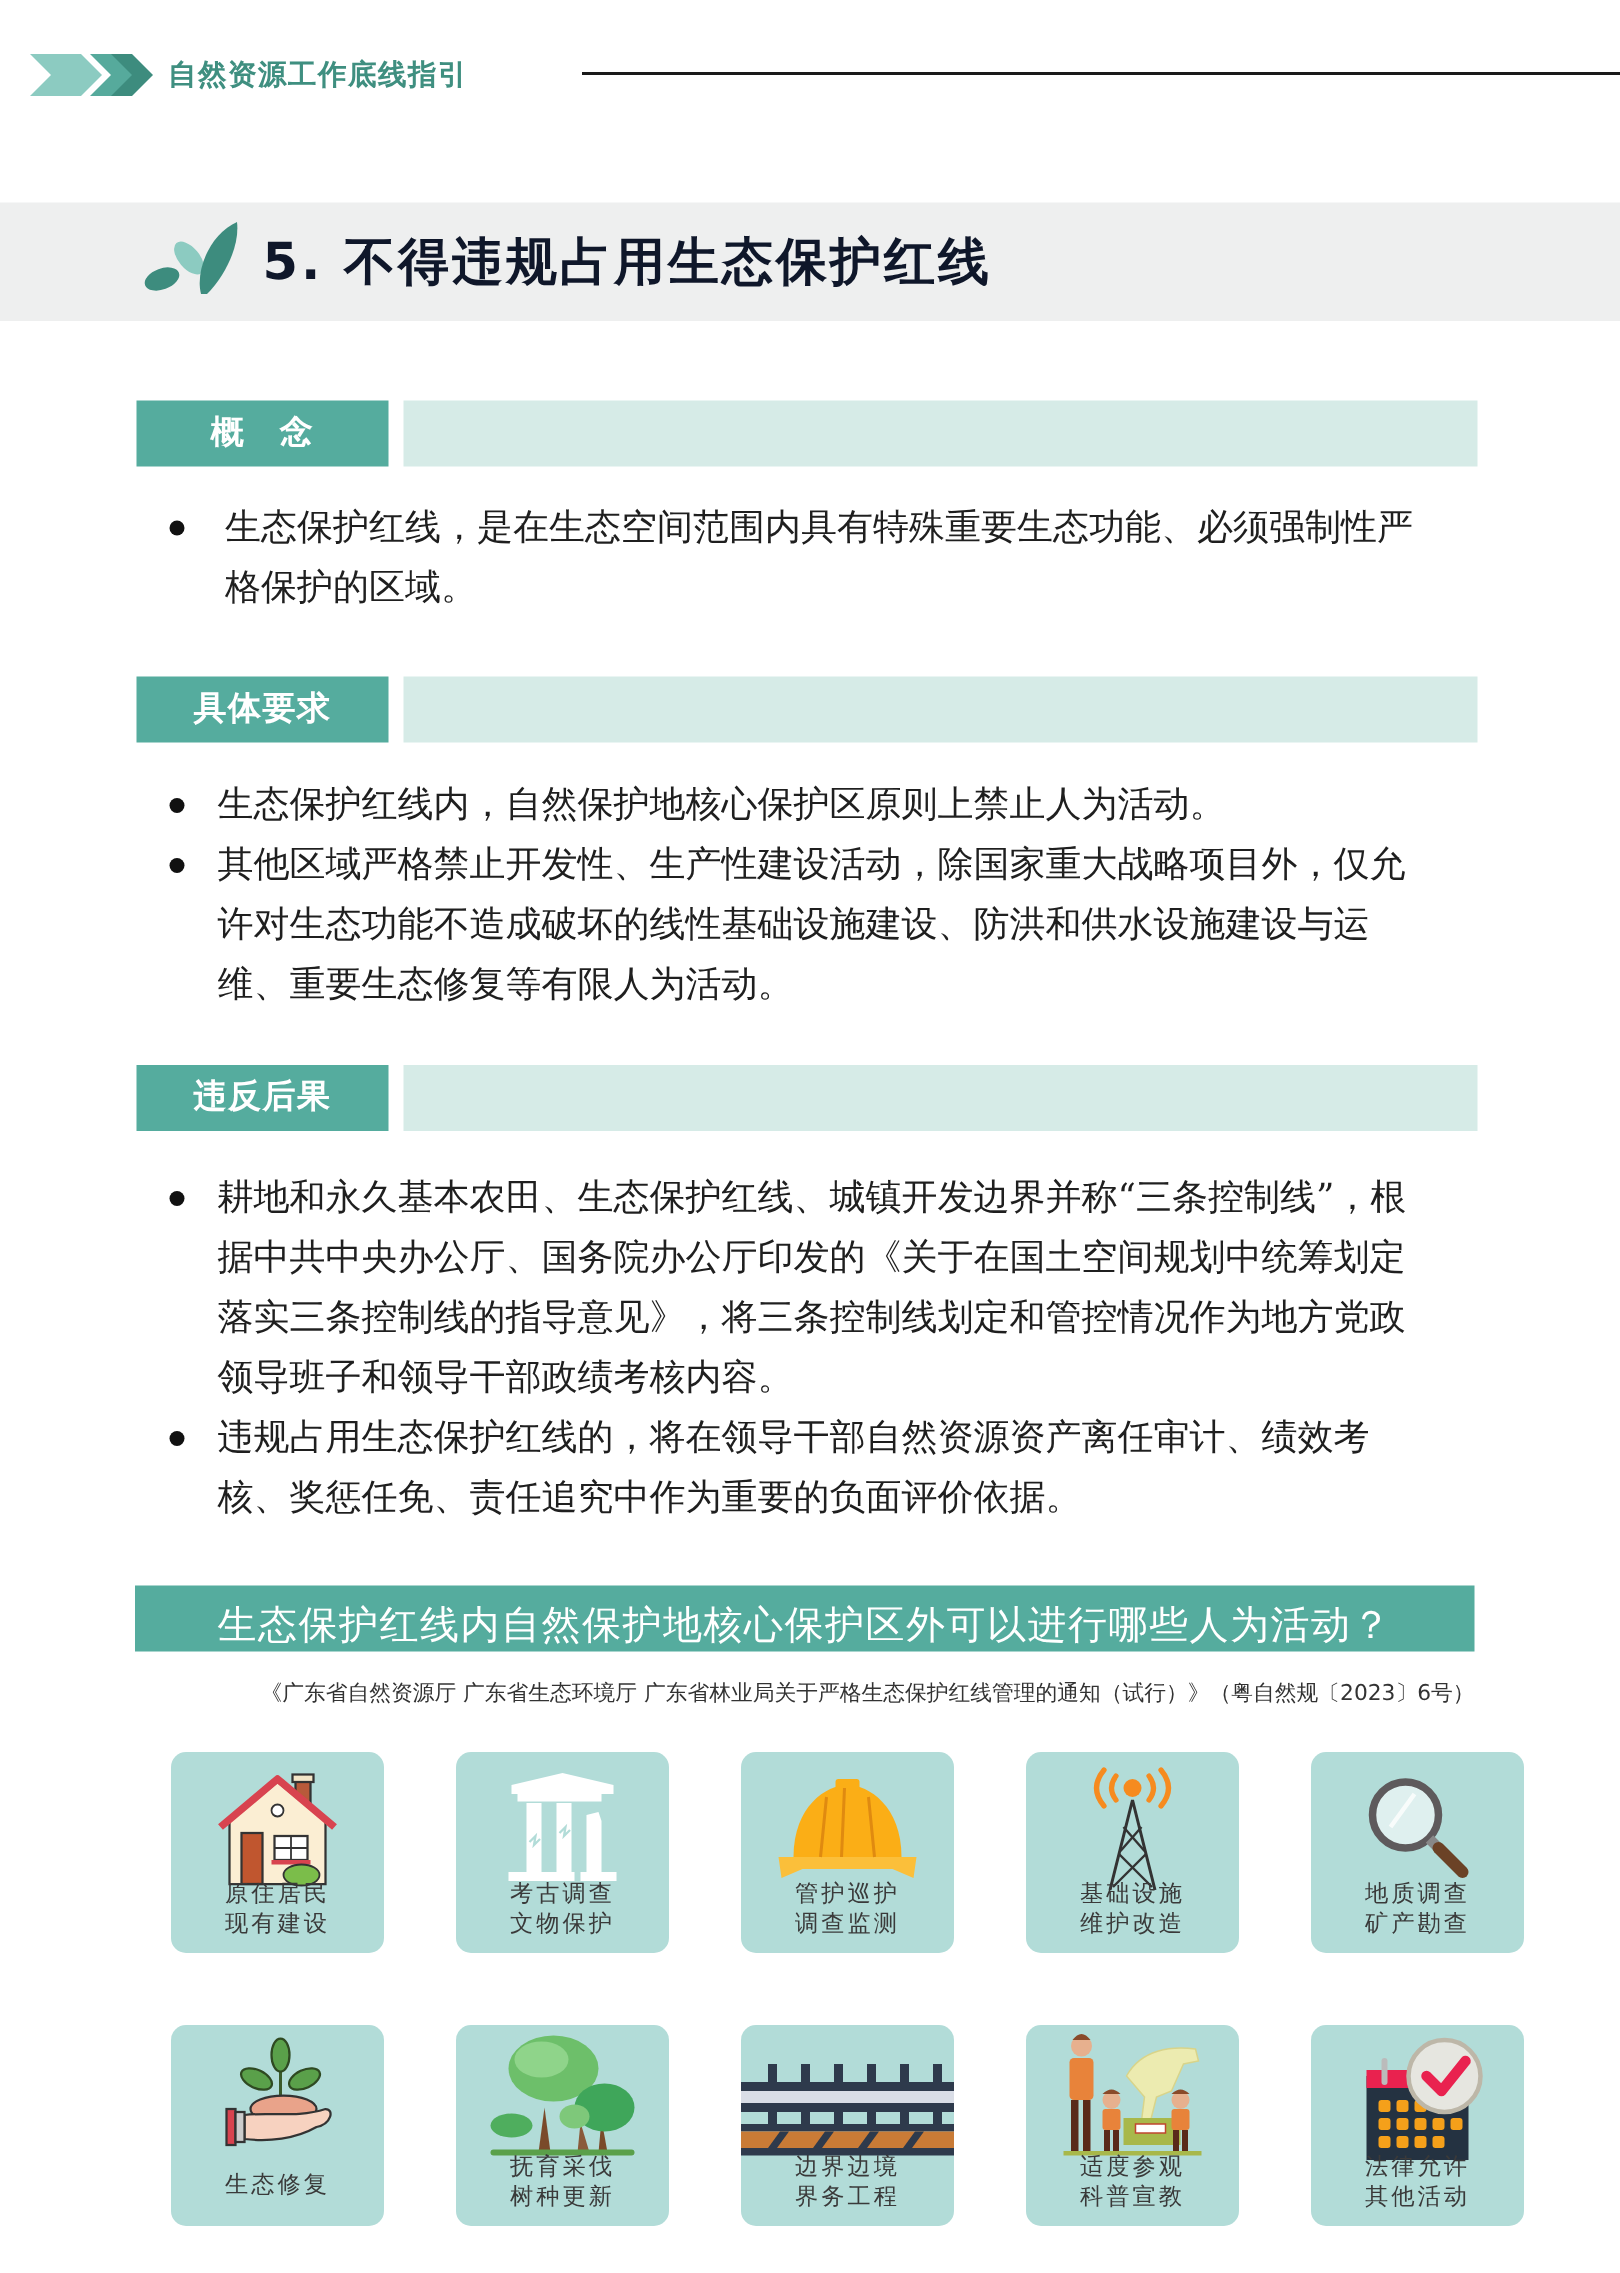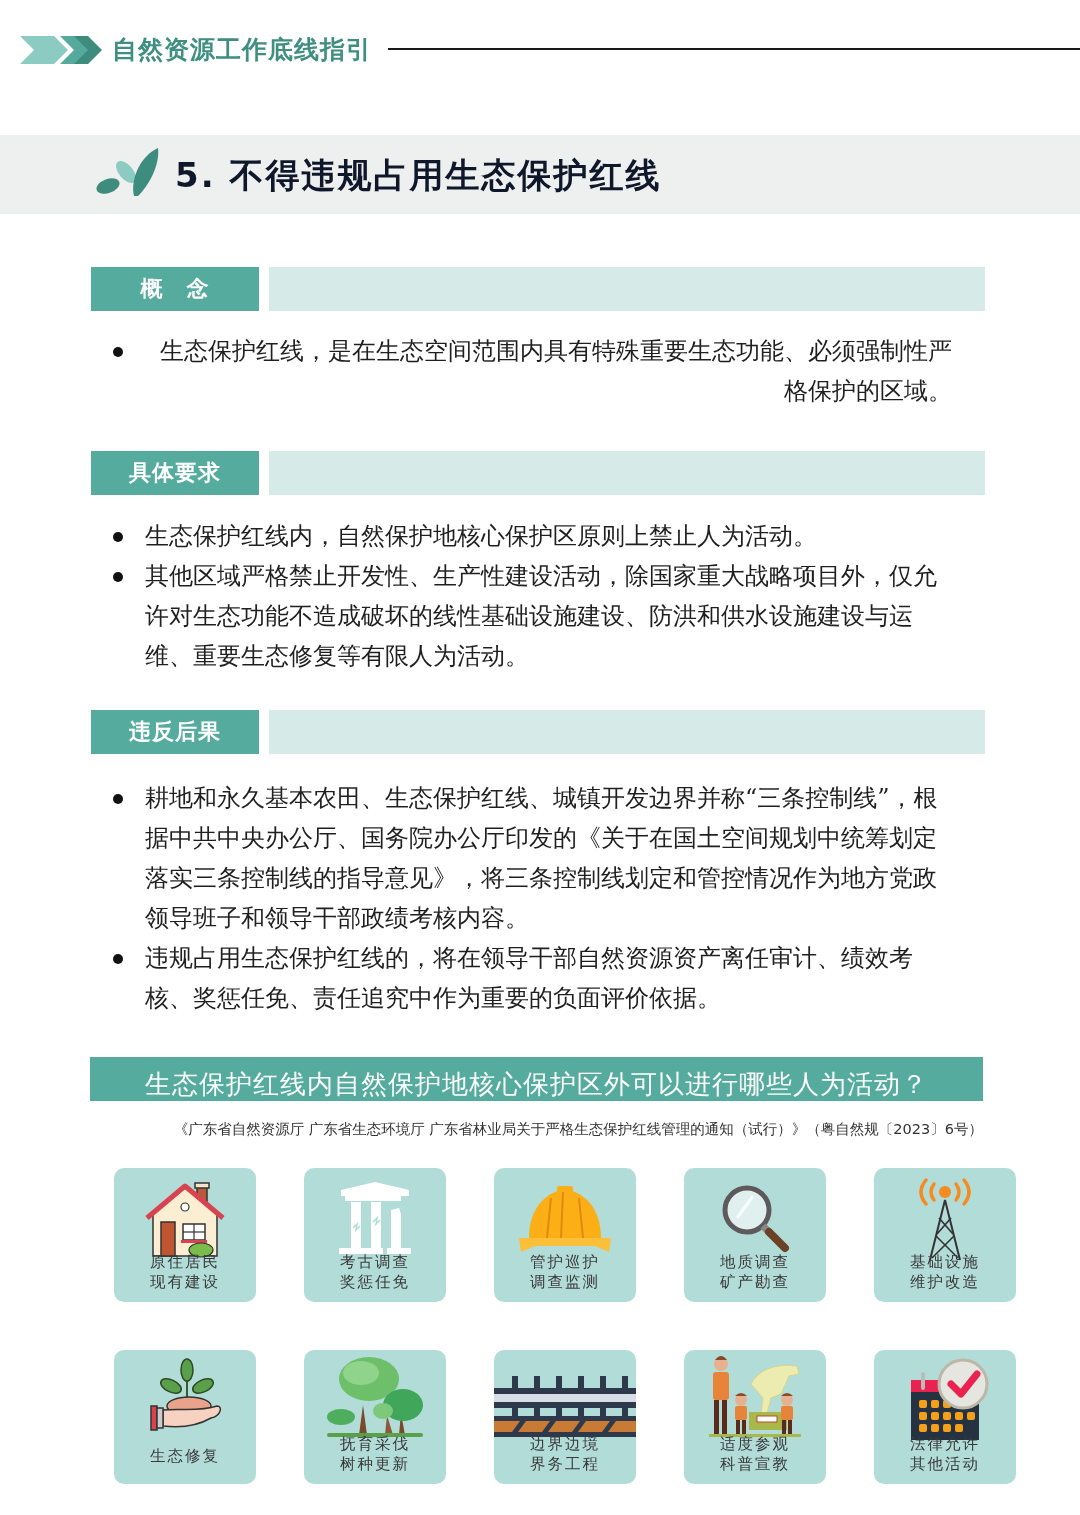--- a/index.html
+++ b/index.html
@@ -2,21 +2,21 @@
 <html><head>
 <meta charset="utf-8">
 <style>
   * { box-sizing: border-box; margin: 0; padding: 0; }
   html, body { width: 1080px; height: 1515px; background: #ffffff; overflow: hidden; }
   body { font-family: "DejaVu Sans", "Liberation Sans", sans-serif; color: #222; position: relative; }
 
   
   .top-header { position: absolute; left: 0; top: 0; width: 1080px; height: 100px; }
   .chevrons { position: absolute; left: 20px; top: 36px; width: 82px; height: 28px; }
-  .doc-title { position: absolute; left: 112px; top: 30px; font-size: 25px; font-weight: bold; color: #3f8f80; letter-spacing: 1px; line-height: 40px; }
+  .doc-title { position: absolute; left: 112px; top: 30px; font-size: 19px; font-weight: bold; color: #3f8f80; letter-spacing: 1px; line-height: 40px; }
   .header-rule { position: absolute; left: 388px; top: 48px; width: 692px; height: 2px; background: #1a1a1a; }
 
   
   .section-banner { position: absolute; left: 0; top: 135px; width: 1080px; height: 79px; background: #eeefef; }
   .leaf-icon { position: absolute; left: 94px; top: 146px; width: 68px; height: 52px; }
   .section-title { position: absolute; left: 175px; top: 150px; font-size: 34px; font-weight: bold; color: #0f172a; letter-spacing: 2px; line-height: 50px; }
 
   
   .subhead { position: absolute; left: 91px; height: 44px; width: 894px; }
   .subhead .tag { position: absolute; left: 0; top: 0; width: 168px; height: 44px; background: #55ac9e; color: #fff; font-size: 22px; font-weight: bold; line-height: 44px; text-align: center; letter-spacing: 1px; }
@@ -57,21 +57,21 @@
   <ellipse cx="32" cy="26" rx="7" ry="13" fill="#8ccbc1" transform="rotate(-40 32 26)"></ellipse>
   <path d="M40 50 C 36 34, 46 10, 64 2 C 66 18, 56 38, 44 50 Z" fill="#3d8c7e"></path>
 </svg>
 <div class="section-title">5. 不得违规占用生态保护红线</div>
 
 <div class="subhead" style="top:267px;">
   <div class="tag">概　念</div>
   <div class="bar"></div>
 </div>
 <div class="bullets" style="top:331px;">
-  <div class="bullet" style="padding-left:38px;text-indent:0;text-align:right;">
+  <div class="bullet" style="padding-left:38px;text-indent:0;">
     <span>生态保护红线，是在生态空间范围内具有特殊重要生态功能、必须强制性严格保护的区域。</span>
   </div>
 </div>
 
 <div class="subhead" style="top:451px;">
   <div class="tag">具体要求</div>
   <div class="bar"></div>
 </div>
 <div class="bullets" style="top:516px;">
   <div class="bullet">
@@ -131,53 +131,38 @@
         <rect x="36" y="22" width="10" height="46" fill="#fff"></rect>
         <polygon points="56,30 64,28 66,34 66,68 56,68" fill="#fff"></polygon>
         <rect x="4" y="68" width="44" height="6" fill="#fff"></rect>
         <rect x="52" y="68" width="24" height="6" fill="#fff"></rect>
         <polyline points="18,48 22,44 21,50 25,46" fill="none" stroke="#b2dcd8" stroke-width="1.5"></polyline>
         <polyline points="38,42 42,38 41,44 45,40" fill="none" stroke="#b2dcd8" stroke-width="1.5"></polyline>
       </svg>
     </div>
     <div class="label">
       <div>考古调查</div>
-      <div>奖惩任免</div>
+      <div>文物保护</div>
     </div>
   </div>
 
   <div class="card">
     <div class="pic">
       <svg width="100" height="76" viewBox="0 0 100 76">
         <path d="M14 56 C 14 22, 36 8, 50 8 C 64 8, 86 22, 86 56 Z" fill="#fbae16"></path>
         <rect x="42" y="4" width="16" height="8" rx="2" fill="#fbae16"></rect>
         <path d="M4 56 L96 56 L94 70 L80 64 L20 64 L6 70 Z" fill="#fbbf3a"></path>
         <line x1="36" y1="16" x2="32" y2="56" stroke="#e08a10" stroke-width="2"></line>
         <line x1="64" y1="16" x2="68" y2="56" stroke="#e08a10" stroke-width="2"></line>
         <line x1="48" y1="10" x2="46" y2="56" stroke="#e08a10" stroke-width="2"></line>
       </svg>
     </div>
     <div class="label">
       <div>管护巡护</div>
       <div>调查监测</div>
-    </div>
-  </div>
-
-  <div class="card">
-    <div class="pic">
-      <svg width="80" height="80" viewBox="0 0 80 80">
-        <circle cx="32" cy="30" r="22" fill="#dff0ef" stroke="#5e5a5c" stroke-width="5"></circle>
-        <line x1="22" y1="38" x2="38" y2="16" stroke="#fff" stroke-width="3" opacity="0.8"></line>
-        <line x1="48" y1="46" x2="54" y2="52" stroke="#888" stroke-width="7"></line>
-        <line x1="54" y1="52" x2="70" y2="68" stroke="#6b4226" stroke-width="8" stroke-linecap="round"></line>
-      </svg>
-    </div>
-    <div class="label">
-      <div>地质调查</div>
-      <div>矿产勘查</div>
     </div>
   </div>
 
   <div class="card">
     <div class="pic">
       <svg width="70" height="84" viewBox="0 0 70 84">
         <circle cx="35" cy="14" r="6" fill="#f68b1f"></circle>
         <path d="M24 6 Q 18 14, 24 22" fill="none" stroke="#f68b1f" stroke-width="3.5" stroke-linecap="round"></path>
         <path d="M46 6 Q 52 14, 46 22" fill="none" stroke="#f68b1f" stroke-width="3.5" stroke-linecap="round"></path>
         <path d="M16 2 Q 6 14, 16 26" fill="none" stroke="#f68b1f" stroke-width="3.5" stroke-linecap="round"></path>
@@ -185,20 +170,35 @@
         <polyline points="20,82 35,22 50,82" fill="none" stroke="#333" stroke-width="2"></polyline>
         <line x1="29" y1="40" x2="43" y2="56" stroke="#333" stroke-width="1.6"></line>
         <line x1="41" y1="40" x2="27" y2="56" stroke="#333" stroke-width="1.6"></line>
         <line x1="26" y1="58" x2="48" y2="80" stroke="#333" stroke-width="1.6"></line>
         <line x1="44" y1="58" x2="22" y2="80" stroke="#333" stroke-width="1.6"></line>
       </svg>
     </div>
     <div class="label">
       <div>基础设施</div>
       <div>维护改造</div>
+    </div>
+  </div>
+
+  <div class="card">
+    <div class="pic">
+      <svg width="80" height="80" viewBox="0 0 80 80">
+        <circle cx="32" cy="30" r="22" fill="#dff0ef" stroke="#5e5a5c" stroke-width="5"></circle>
+        <line x1="22" y1="38" x2="38" y2="16" stroke="#fff" stroke-width="3" opacity="0.8"></line>
+        <line x1="48" y1="46" x2="54" y2="52" stroke="#888" stroke-width="7"></line>
+        <line x1="54" y1="52" x2="70" y2="68" stroke="#6b4226" stroke-width="8" stroke-linecap="round"></line>
+      </svg>
+    </div>
+    <div class="label">
+      <div>地质调查</div>
+      <div>矿产勘查</div>
     </div>
   </div>
 
   <div class="card">
     <div class="pic" style="top:4px;">
       <svg width="84" height="84" viewBox="0 0 84 84">
         <path d="M44 44 L44 22" stroke="#3a5a2a" stroke-width="2"></path>
         <ellipse cx="44" cy="14" rx="6" ry="11" fill="#5aa04a" stroke="#2f4a22" stroke-width="1.5"></ellipse>
         <ellipse cx="28" cy="30" rx="11" ry="6" fill="#5aa04a" stroke="#2f4a22" stroke-width="1.5" transform="rotate(25 28 30)"></ellipse>
         <ellipse cx="60" cy="30" rx="11" ry="6" fill="#5aa04a" stroke="#2f4a22" stroke-width="1.5" transform="rotate(-25 60 30)"></ellipse>

